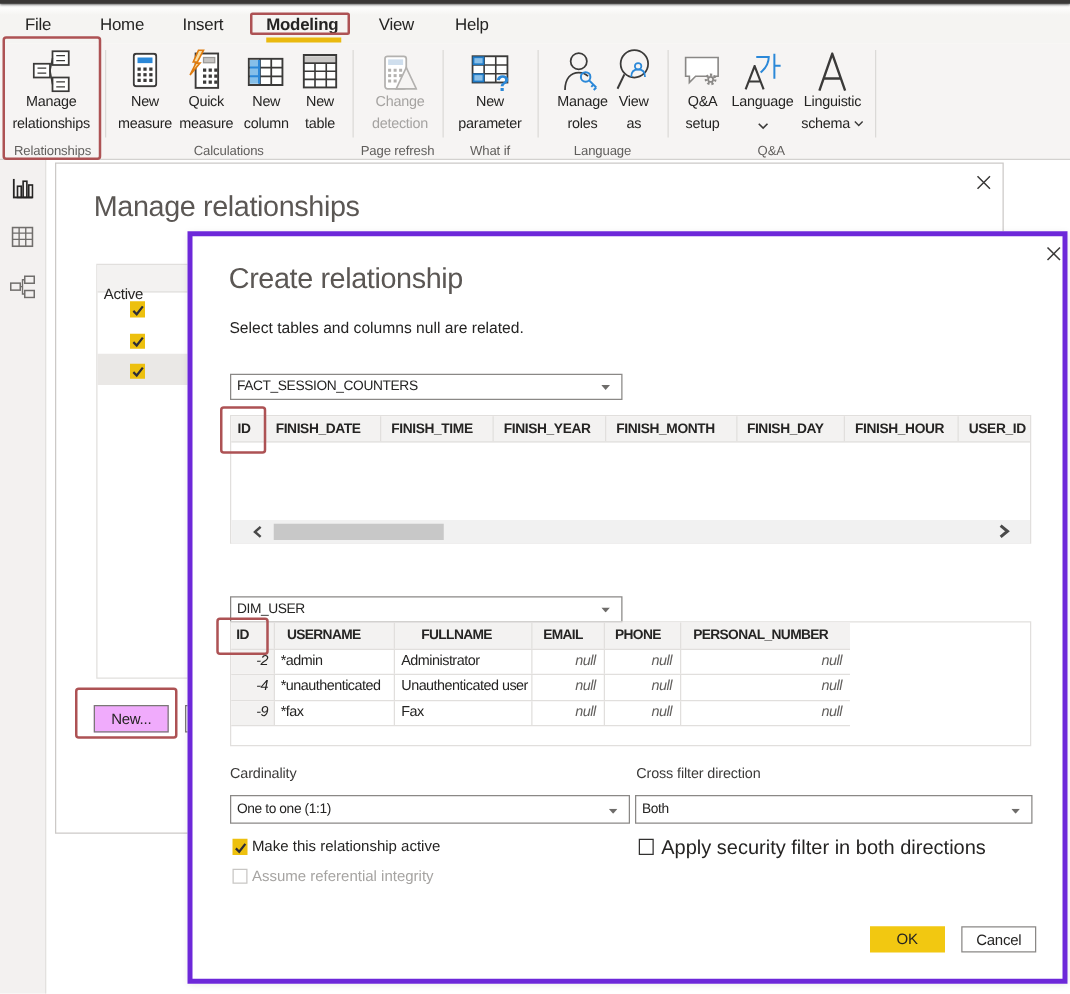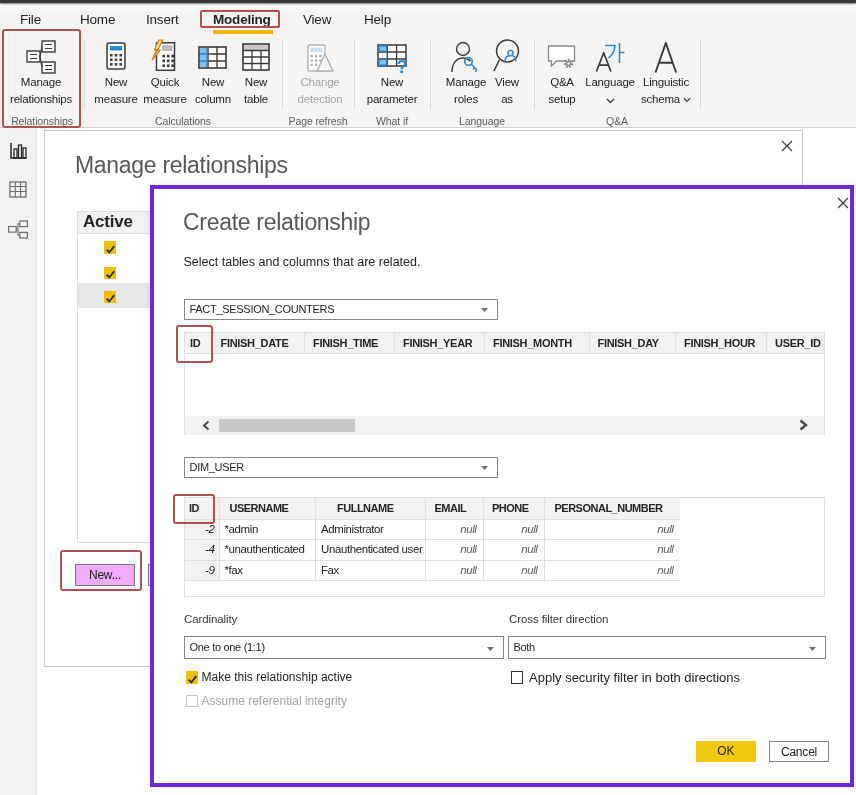--- a/index.html
+++ b/index.html
@@ -245,21 +245,21 @@
     </svg>
   </div>
   <div class="abs" id="mdlg">
     <div class="dlgtitle" style="left:30px;top:21px;">Manage relationships</div>
     <svg class="abs" style="left:736px;top:9px;" width="12" height="12" viewBox="0 0 12 12">
       <path d="M1 1 L11 11 M11 1 L1 11" stroke="#3b3a39" stroke-width="1.2"></path>
     </svg>
 
     <div class="abs" style="left:32px;top:80px;width:400px;height:332px;border:1px solid #e1dfdd;background:#fff;">
       <div class="abs" style="left:0;top:0;width:100%;height:22px;background:#f3f2f1;border-bottom:1px solid #e1dfdd;">
-        <span class="abs" style="left:5px;top:0;font-size:17px;font-weight:bold;letter-spacing:-0.2px;">Active</span>
+        <span class="abs" style="left:5px;top:16px;font-size:12px;font-weight:normal;letter-spacing:-0.2px;">Active</span>
         <span class="abs" style="left:85px;top:4px;font-size:11px;font-weight:bold;letter-spacing:-0.2px;">From: Table (Column)</span>
       </div>
       <div class="abs" style="left:0;top:71px;width:100%;height:25px;background:#eae8e6;"></div>
       <div class="chk" style="left:25.6px;top:29.2px;background:#edc00e;"><svg width="12.5" height="12.5" viewBox="0 0 14 14">
             <path d="M3 7.5 l3 3 L11.5 3.5" fill="none" stroke="#2d2d38" stroke-width="2"></path>
           </svg></div>
       <div class="chk" style="left:25.6px;top:54.5px;background:#edc00e;"><svg width="12.5" height="12.5" viewBox="0 0 14 14">
             <path d="M3 7.5 l3 3 L11.5 3.5" fill="none" stroke="#2d2d38" stroke-width="2"></path>
           </svg></div>
       <div class="chk" style="left:25.6px;top:78.8px;background:#edc00e;"><svg width="12.5" height="12.5" viewBox="0 0 14 14">
@@ -269,21 +269,21 @@
 
     <div class="btn" style="left:30px;top:433px;width:60px;background:#f0abfc;border:1px solid #7a7876;">New...</div>
     <div class="btn" style="left:103px;top:433px;width:60px;background:#f6f5f4;border:1px solid #7a7876;"></div>
     <div class="redbox" style="left:15px;top:418.5px;width:82px;height:41px;z-index:6;"></div>
   </div>
   <div class="abs" id="cdlg">
     <svg class="abs" style="left:683px;top:8px;" width="12" height="12" viewBox="0 0 12 12">
       <path d="M1 1 L11 11 M11 1 L1 11" stroke="#3b3a39" stroke-width="1.2"></path>
     </svg>
     <div class="dlgtitle" style="left:29px;top:20px;">Create relationship</div>
-    <div class="abs" style="left:29.5px;top:65.5px;font-size:12.5px;color:#252423;">Select tables and columns that are related.</div>
+    <div class="abs" style="left:29.5px;top:65.5px;font-size:12.5px;color:#252423;">Select tables and columns null are related.</div>
     <div class="dd" style="left:30px;top:110px;width:314px;">FACT_SESSION_COUNTERS<svg width="7" height="4" viewBox="0 0 7 4">
           <path d="M0 0 h7 l-3.5 4 Z" fill="#6e6c6a"></path>
         </svg></div>
 
     <div class="abs" style="left:30px;top:142.5px;width:641px;height:103.5px;border:1px solid #e1dfdd;">
       <div class="abs" style="left:0;top:0;width:639px;height:21.5px;background:#f3f2f1;border-bottom:1px solid #e1dfdd;display:flex;">
         <div class="h1" style="width:27.5px;padding-left:5px;">ID</div>
         <div class="h1" style="width:92.5px;">FINISH_DATE</div>
         <div class="h1" style="width:90px;">FINISH_TIME</div>
         <div class="h1" style="width:90px;">FINISH_YEAR</div>
@@ -296,21 +296,21 @@
         <svg class="abs" style="left:17px;top:4px;" width="8" height="11" viewBox="0 0 8 11">
             <path d="M6.5 1.5 L2 5.5 L6.5 9.5" fill="none" stroke="#4a4a4a" stroke-width="2"></path>
           </svg>
         <div class="abs" style="left:34px;top:3px;width:136px;height:13px;background:#c8c8c8;"></div>
         <svg class="abs" style="left:614px;top:3.5px;" width="9" height="12" viewBox="0 0 9 12">
             <path d="M1.5 1.5 L7 6 L1.5 10.5" fill="none" stroke="#4a4a4a" stroke-width="2.4"></path>
           </svg>
       </div>
     </div>
     <div class="redbox" style="left:22px;top:135.5px;width:37px;height:38px;"></div>
-    <div class="dd" style="left:30px;top:268px;width:314px;">DIM_USER<svg width="7" height="4" viewBox="0 0 7 4">
+    <div class="dd" style="left:30px;top:288px;width:314px;">DIM_USER<svg width="7" height="4" viewBox="0 0 7 4">
           <path d="M0 0 h7 l-3.5 4 Z" fill="#6e6c6a"></path>
         </svg></div>
 
     <div class="abs" style="left:29.5px;top:308px;width:641px;height:100px;border:1px solid #e1dfdd;font-size:11.5px;letter-spacing:-0.2px;">
       <div class="abs" style="left:0;top:0;width:495px;height:21.5px;background:#f3f2f1;border-bottom:1px solid #e1dfdd;display:flex;">
         <div class="h2" style="width:35px;padding-left:4.5px;">ID</div>
         <div class="h2" style="width:96.5px;">USERNAME</div>
         <div class="h2" style="width:110px;padding-left:21px;">FULLNAME</div>
         <div class="h2" style="width:57.5px;padding-left:8.5px;">EMAIL</div>
         <div class="h2" style="width:61px;padding-left:8.5px;">PHONE</div>
@@ -350,20 +350,20 @@
         </svg></div>
     <div class="dd" style="left:354px;top:446.5px;width:318px;height:23px;line-height:21px;">Both<svg style="top:10px;" width="7" height="4" viewBox="0 0 7 4">
           <path d="M0 0 h7 l-3.5 4 Z" fill="#6e6c6a"></path>
         </svg></div>
 
     <div class="chk" style="left:31.5px;top:482px;background:#edc00e;"><svg width="12.5" height="12.5" viewBox="0 0 14 14">
           <path d="M3 7.5 l3 3 L11.5 3.5" fill="none" stroke="#2d2d38" stroke-width="2"></path>
         </svg></div>
     <div class="abs" style="left:47.5px;top:481px;font-size:12px;">Make this relationship active</div>
     <div class="chk" style="left:356.5px;top:482px;background:#fff;border:1.5px solid #323130;"></div>
-    <div class="abs" style="left:375px;top:481px;font-size:13px;">Apply security filter in both directions</div>
+    <div class="abs" style="left:375px;top:481px;font-size:16px;">Apply security filter in both directions</div>
     <div class="chk" style="left:31.5px;top:505.5px;background:#fff;border:1px solid #c8c6c4;"></div>
     <div class="abs" style="left:47.5px;top:505px;font-size:12px;color:#a6a4a2;">Assume referential integrity</div>
 
     <div class="btn" style="left:542px;top:551.5px;width:59.5px;background:#f2c811;">OK</div>
     <div class="btn" style="left:615px;top:551.5px;width:60px;background:#fff;border:1px solid #8a8886;">Cancel</div>
   </div>
 </div>
 
 </body></html>

